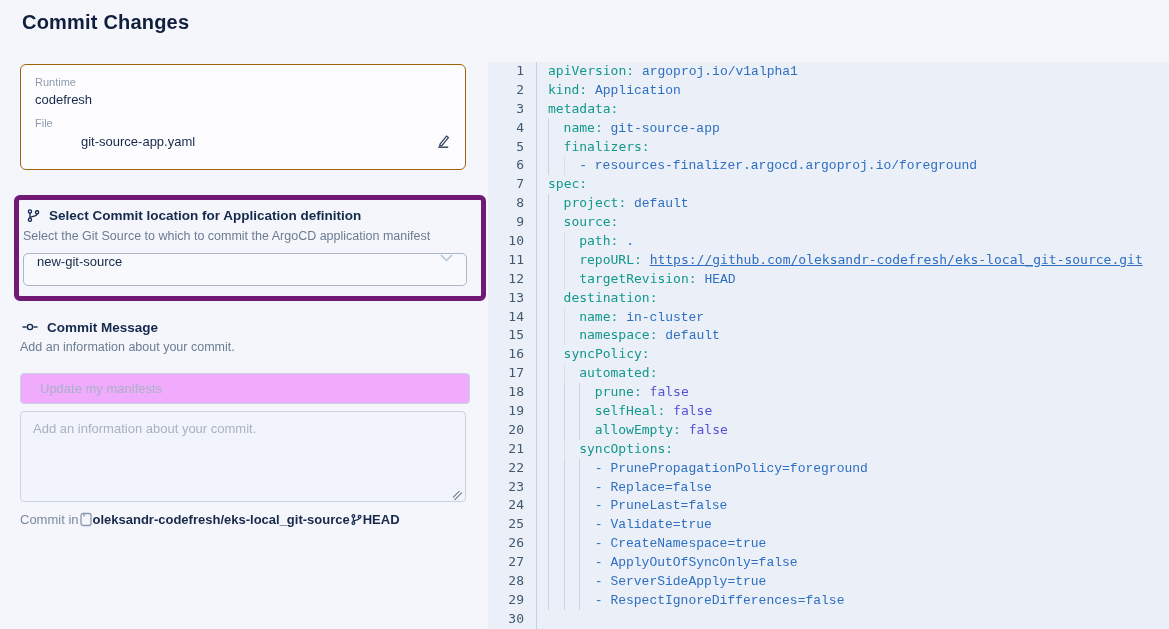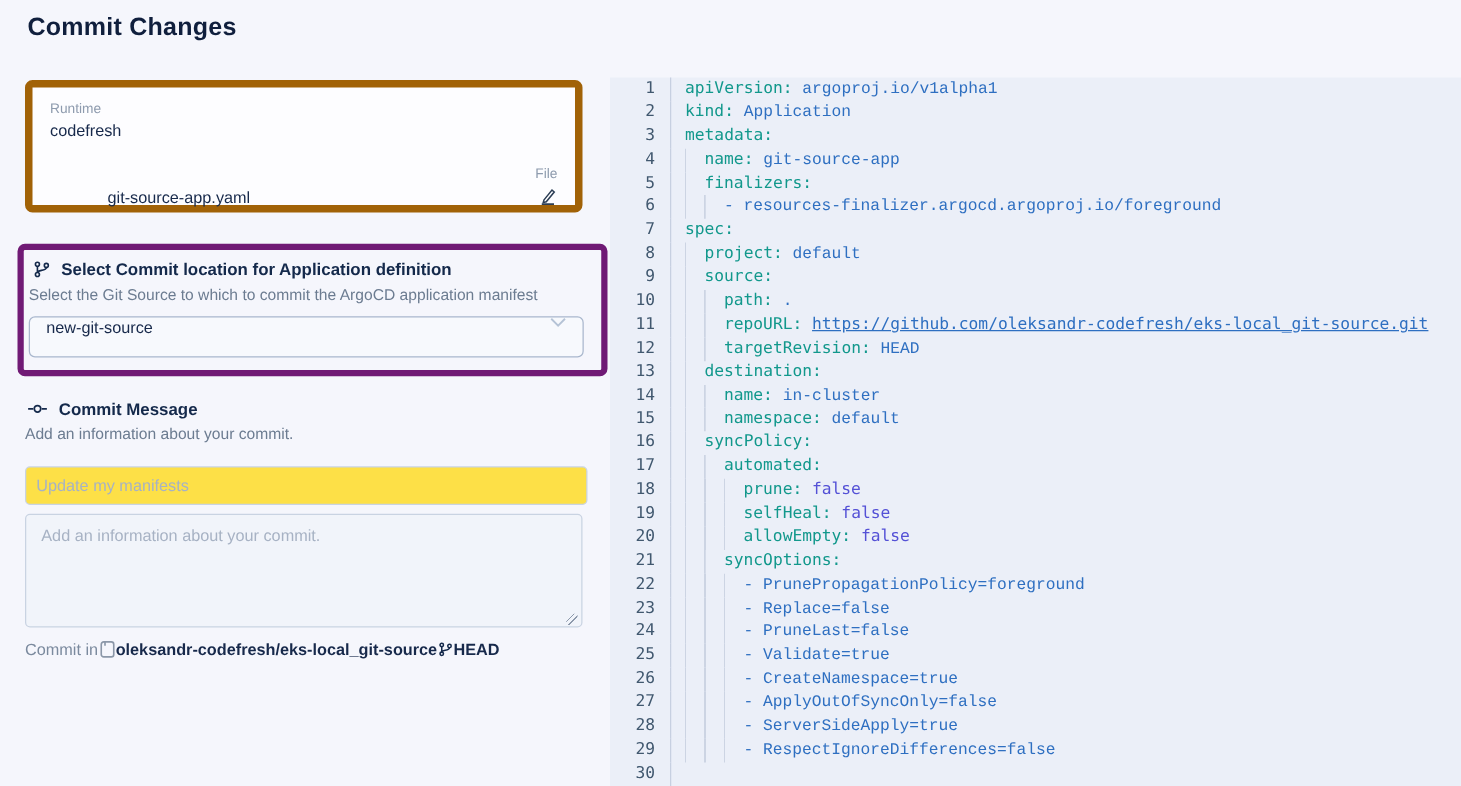--- a/index.html
+++ b/index.html
@@ -13,27 +13,27 @@
   }
 
   
   .page-title {
     position:absolute; left:22px; top:11px;
     font-size:20px; font-weight:700; color:#101f3d; letter-spacing:.2px;
   }
 
   .runtime-card {
     position:absolute; left:20px; top:64px; width:446px; height:106px;
-    background:#fdfdff; border:6px solid #a16207; border-radius:6px;
+    background:#fdfdff; border:1px solid #a16207; border-radius:6px;
     padding:11px 14px;
   }
   .field-label { font-size:11px; color:#8e9bae; margin-bottom:4px; }
   .field-value { font-size:13px; color:#17294b; font-weight:500; }
   .file-row { display:flex; justify-content:space-between; align-items:center;margin-left:46px; }
-  .mt10 { margin-top:21px;text-align:right; }
+  .mt10 { margin-top:10px; }
 
   .hl-box {
     position:absolute; left:14px; top:195px; width:472px; height:106px;
     border:5px solid #701a75; border-radius:6px;
     padding:8px 14px 0 3px;
   }
   .hl-header {
     display:flex; align-items:center; gap:8px;
     font-size:13.5px; font-weight:700; color:#14294b; padding-left:4px;
   }
@@ -48,22 +48,22 @@
 
   .cm-header {
     position:absolute; left:22px; top:319px;
     display:flex; align-items:center; gap:9px;
     font-size:13.5px; font-weight:700; color:#14294b;
   }
   .cm-sub { position:absolute; left:20px; top:340px; font-size:12.5px; color:#6c7c91; }
 
   .summary-input {
     position:absolute; left:20px; top:373px; width:450px; height:31px;
-    background:#fde047; border:1px solid #c9d3e2; border-radius:4px;
-    padding:0 8px; font-size:13px; color:#17294b;
+    background:#f0abfc; border:1px solid #c9d3e2; border-radius:4px;
+    padding:0 19px; font-size:13px; color:#17294b;
     font-family:"Liberation Sans", sans-serif;
   }
   .desc-textarea {
     position:absolute; left:20px; top:411px; width:446px; height:91px;
     background:#f1f4fa; border:1px solid #c9d3e2; border-radius:4px;
     padding:9px 12px; font-size:13px; color:#17294b; resize:none;
     font-family:"Liberation Sans", sans-serif;
   }
   input::placeholder, textarea::placeholder { color:#a7b2c4; opacity:1; }
   .resize-corner {

